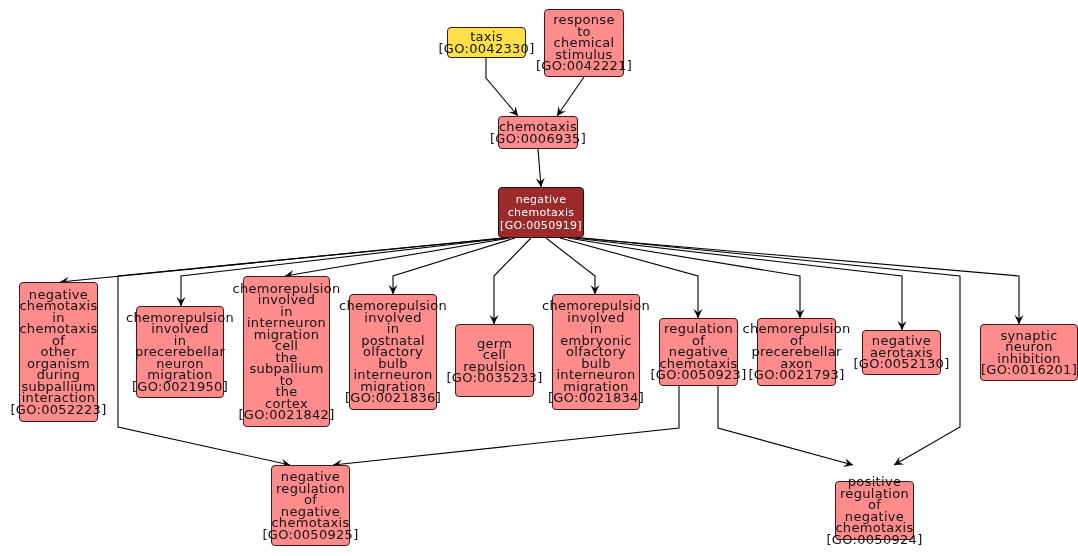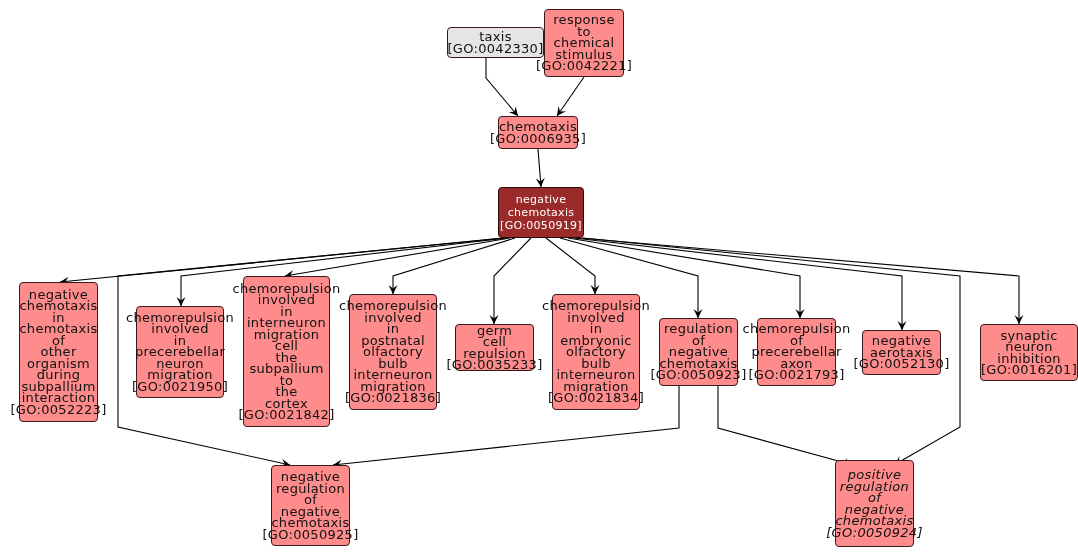--- a/index.html
+++ b/index.html
@@ -84,21 +84,21 @@
       <g>
         <polyline points="679,386 679,428 333,465" fill="none" stroke="#000000" stroke-width="1.1"></polyline>
         <polygon points="333,465 341.4704920797928,459.5685394297512 338.3693867351603,464.42581702543083 342.4274637040747,468.5175173216849" fill="#000000"></polygon>
       </g>
       <g>
         <polyline points="718,386 718,428 853,465" fill="none" stroke="#000000" stroke-width="1.1"></polyline>
         <polygon points="853,465 843.1306321239846,466.961014463964 847.7920599481613,463.57263865245903 845.5095677032197,458.2811143775661" fill="#000000"></polygon>
       </g>
     </svg>
   <div id="nodes">
-      <div class="node" style="left: 447px; top: 27px; width: 97px; height: 31px; background: #e5e5e5; text-align: center;">
+      <div class="node" style="left: 447px; top: 27px; width: 79px; height: 31px; background: #fde047; text-align: center;">
         <span class="line">taxis</span>
         <span class="line">[GO:0042330]</span>
       </div>
       <div class="node" style="left: 544px; top: 9px; width: 80px; height: 68px; background: rgb(255, 140, 140);">
         <span class="line">response</span>
         <span class="line">to</span>
         <span class="line">chemical</span>
         <span class="line">stimulus</span>
         <span class="line">[GO:0042221]</span>
       </div>
@@ -151,21 +151,21 @@
         <span class="line">chemorepulsion</span>
         <span class="line">involved</span>
         <span class="line">in</span>
         <span class="line">postnatal</span>
         <span class="line">olfactory</span>
         <span class="line">bulb</span>
         <span class="line">interneuron</span>
         <span class="line">migration</span>
         <span class="line">[GO:0021836]</span>
       </div>
-      <div class="node" style="left: 455px; top: 324px; width: 79px; height: 47px; background: rgb(255, 140, 140);">
+      <div class="node" style="left: 455px; top: 324px; width: 79px; height: 73px; background: rgb(255, 140, 140);">
         <span class="line">germ</span>
         <span class="line">cell</span>
         <span class="line">repulsion</span>
         <span class="line">[GO:0035233]</span>
       </div>
       <div class="node" style="left: 552px; top: 294px; width: 88px; height: 116px; background: rgb(255, 140, 140);">
         <span class="line">chemorepulsion</span>
         <span class="line">involved</span>
         <span class="line">in</span>
         <span class="line">embryonic</span>
@@ -201,21 +201,21 @@
         <span class="line">[GO:0016201]</span>
       </div>
       <div class="node" style="left: 271px; top: 465px; width: 79px; height: 81px; background: rgb(255, 140, 140);">
         <span class="line">negative</span>
         <span class="line">regulation</span>
         <span class="line">of</span>
         <span class="line">negative</span>
         <span class="line">chemotaxis</span>
         <span class="line">[GO:0050925]</span>
       </div>
-      <div class="node" style="left: 835px; top: 460px; width: 79px; height: 87px; background: rgb(255, 140, 140); font-style: italic;">
+      <div class="node" style="left: 835px; top: 481px; width: 79px; height: 59px; background: rgb(255, 140, 140);">
         <span class="line">positive</span>
         <span class="line">regulation</span>
         <span class="line">of</span>
         <span class="line">negative</span>
         <span class="line">chemotaxis</span>
         <span class="line">[GO:0050924]</span>
       </div>
     </div>
 </div>
 

